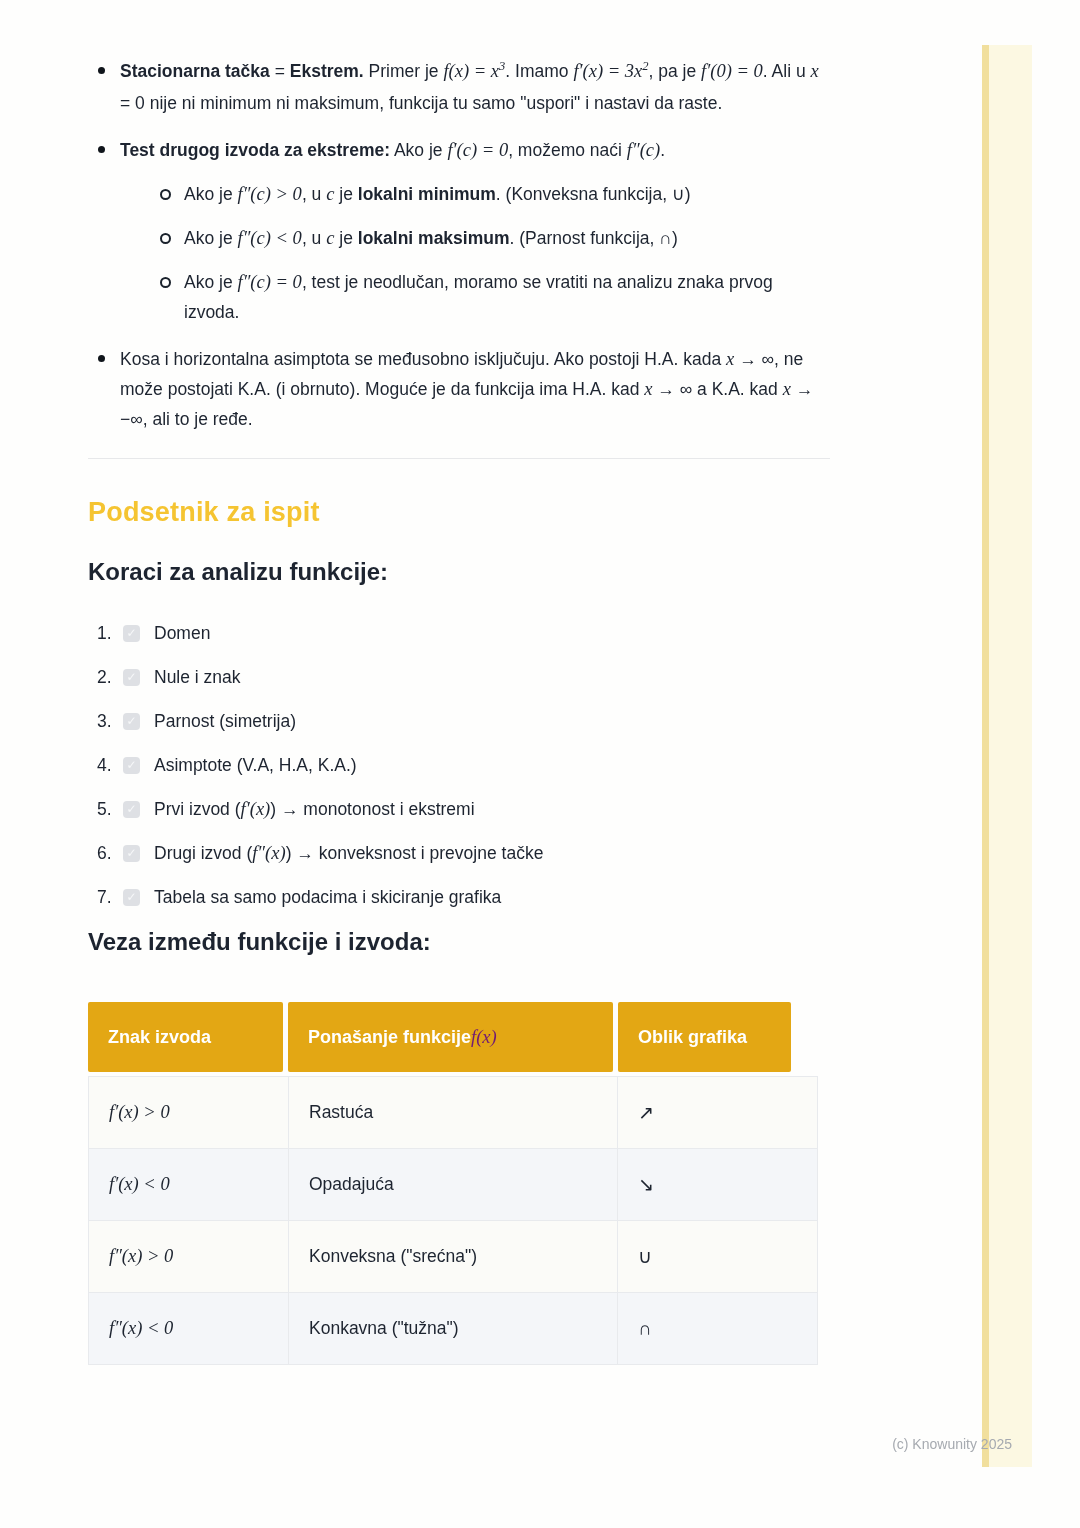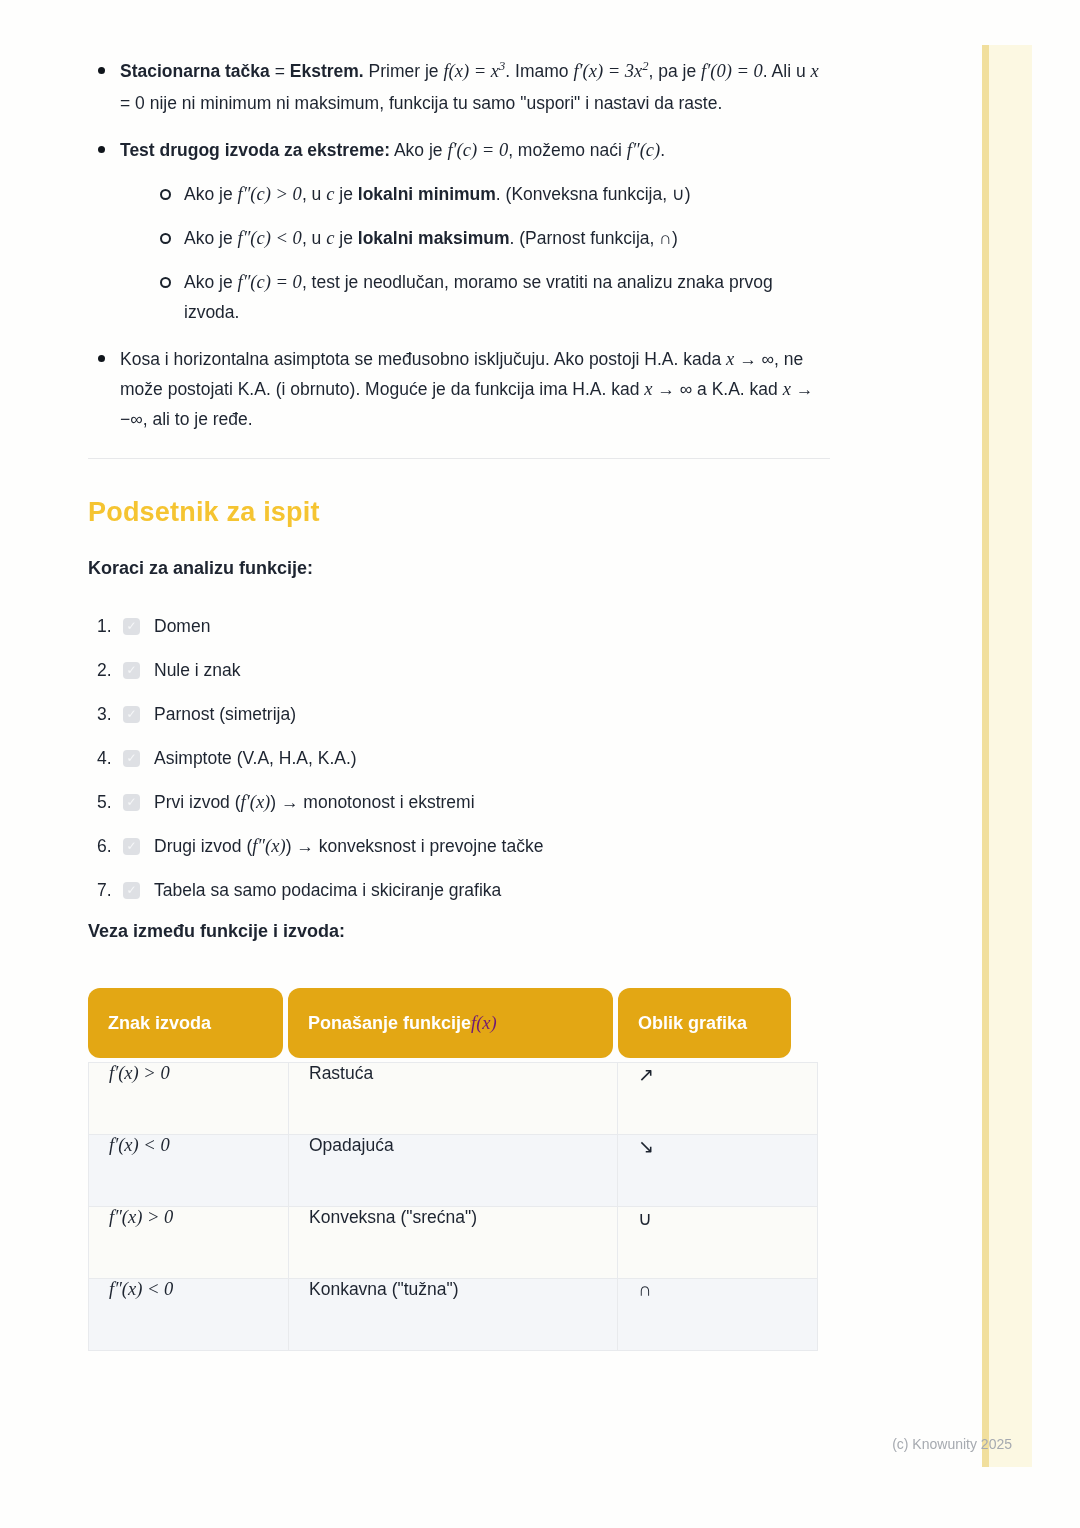--- a/index.html
+++ b/index.html
@@ -22,43 +22,43 @@
   .bullets > li{position:relative;padding-left:32px;margin-bottom:17px;}
   .bullets > li::before{content:"";position:absolute;left:10px;top:11px;width:7px;height:7px;border-radius:50%;background:#10151B;}
   .sub{list-style:none;margin:14px 0 0 32px;padding:0;}
   .sub > li{position:relative;padding-left:32px;margin-bottom:14px;}
   .sub > li::before{content:"";position:absolute;left:8px;top:10px;width:7px;height:7px;border-radius:50%;border:2px solid #1A222C;background:transparent;}
   .b{font-weight:700;}
   .m{font-family:"Liberation Serif","DejaVu Serif",serif;font-style:italic;font-size:18.5px;}
   .sup{font-size:12.5px;position:relative;top:-7px;}
   hr.divider{border:none;border-top:1px solid #E7E8EA;margin:24px 0 0;}
   .h2{color:var(--heading);font-size:27px;line-height:31px;margin:38px 0 0;font-weight:700;letter-spacing:.2px;}
-  .label{font-weight:700;font-size:18px;margin:30px 0 0;}
+  .label{font-weight:700;font-size:24px;margin:30px 0 0;}
   .label2{margin-top:16px;}
   
   .checklist{list-style:none;margin:32px 0 0 9px;padding:0;font-size:17.5px;line-height:30px;}
   .checklist li{display:flex;align-items:center;margin-bottom:14px;min-height:30px;}
   .num{width:26px;flex:none;}
   .checkbox{width:17px;height:17px;flex:none;border-radius:4px;background:var(--cb-bg);
     display:flex;align-items:center;justify-content:center;margin-right:14px;
     color:var(--cb-check);font-size:12px;font-weight:700;line-height:1;}
   
   .tbl{margin-top:46px;width:730px;font-size:17.5px;}
   .t-head{display:flex;}
   .t-h{background:var(--th);color:#fff;font-weight:700;font-size:18px;padding:0 20px;height:70px;
-    display:flex;align-items:center;border-radius:12px;}
+    display:flex;align-items:center;border-radius:2px;}
   .t-h + .t-h{margin-left:5px;}
   .t-h .m{color:#701a75;font-weight:400;}
   .hc1{width:195px;} .hc2{width:325px;} .hc3{width:173px;}
   .t-body{border:1px solid var(--border);margin-top:4px;}
   .t-row{display:flex;}
   .t-row + .t-row{border-top:1px solid var(--border);}
   .t-row:nth-child(odd){background:var(--row-odd);}
   .t-row:nth-child(even){background:var(--row-even);}
-  .t-cell{padding:0 20px;height:71px;display:flex;}
+  .t-cell{padding:0 20px;height:71px;display:flex;align-items:center;}
   .t-cell + .t-cell{border-left:1px solid var(--border);}
   .bc1{width:199px;} .bc2{width:329px;} .bc3{width:200px;}
   .shape{font-size:19px;}
   .footer{position:absolute;top:1436px;right:68px;font-size:14px;color:var(--muted);z-index:2;}
 </style>
 </head>
 <body>
 
 <div class="band"></div>
 

